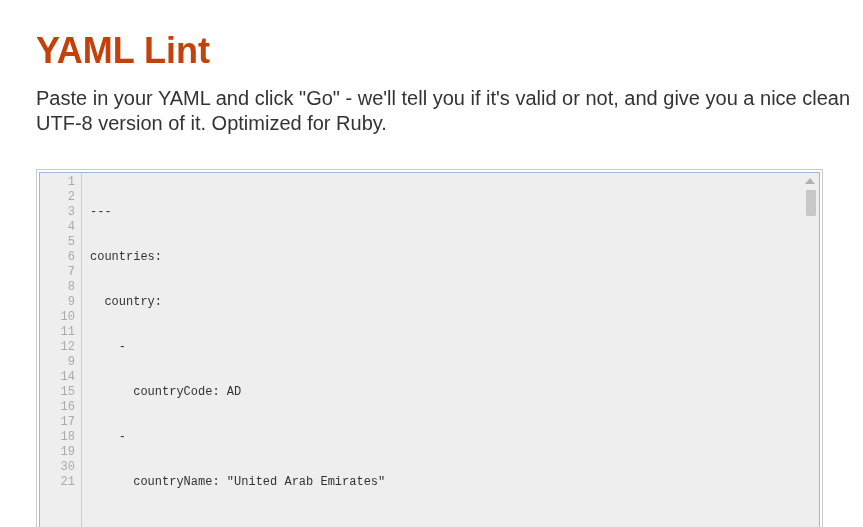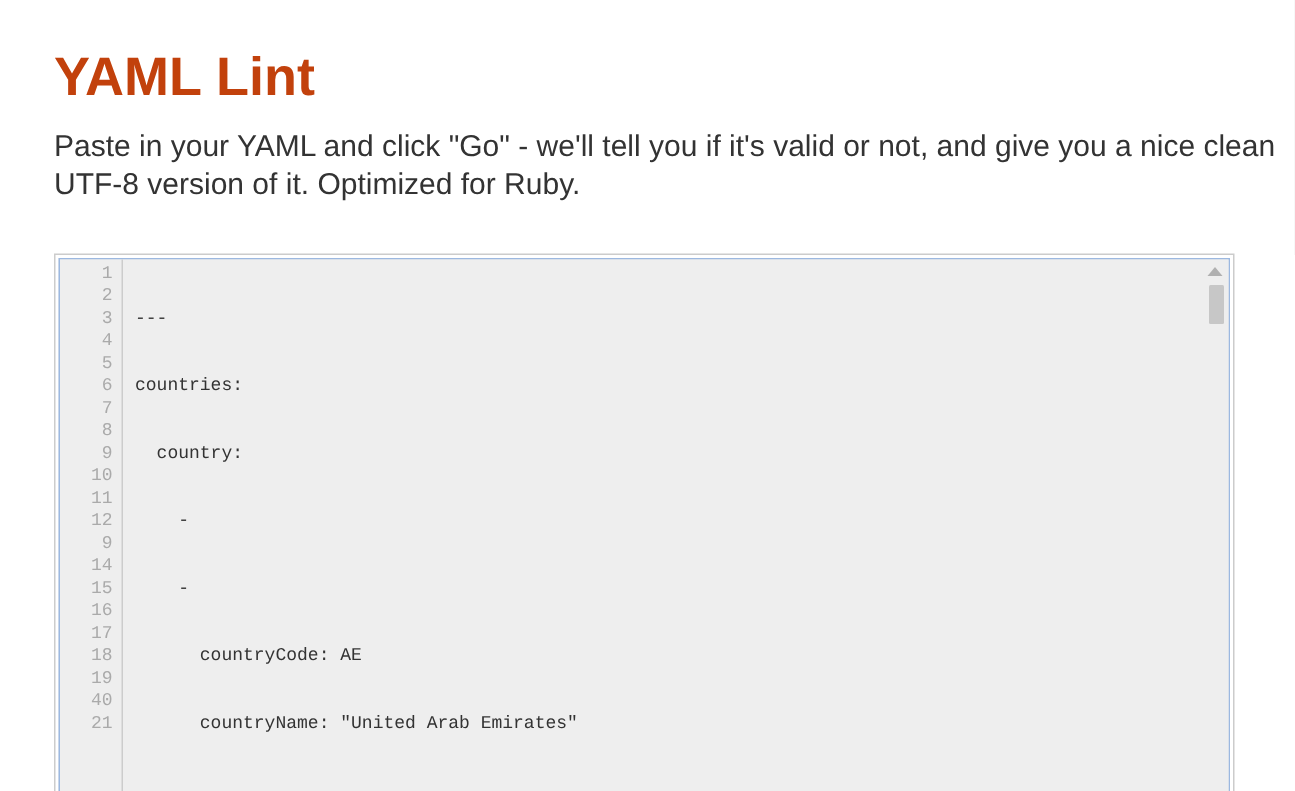--- a/index.html
+++ b/index.html
@@ -116,30 +116,30 @@
       <div>10</div>
       <div>11</div>
       <div>12</div>
       <div>9</div>
       <div>14</div>
       <div>15</div>
       <div>16</div>
       <div>17</div>
       <div>18</div>
       <div>19</div>
-      <div>40</div>
+      <div>30</div>
       <div>21</div>
     </div>
     <div class="code-area">
       <div class="code-line">---</div>
       <div class="code-line">countries:</div>
       <div class="code-line">  country:</div>
       <div class="code-line">    -</div>
+      <div class="code-line">      countryCode: AD</div>
       <div class="code-line">    -</div>
-      <div class="code-line">      countryCode: AE</div>
       <div class="code-line">      countryName: "United Arab Emirates"</div>
       
       
       
       
       
       
       
       
       

